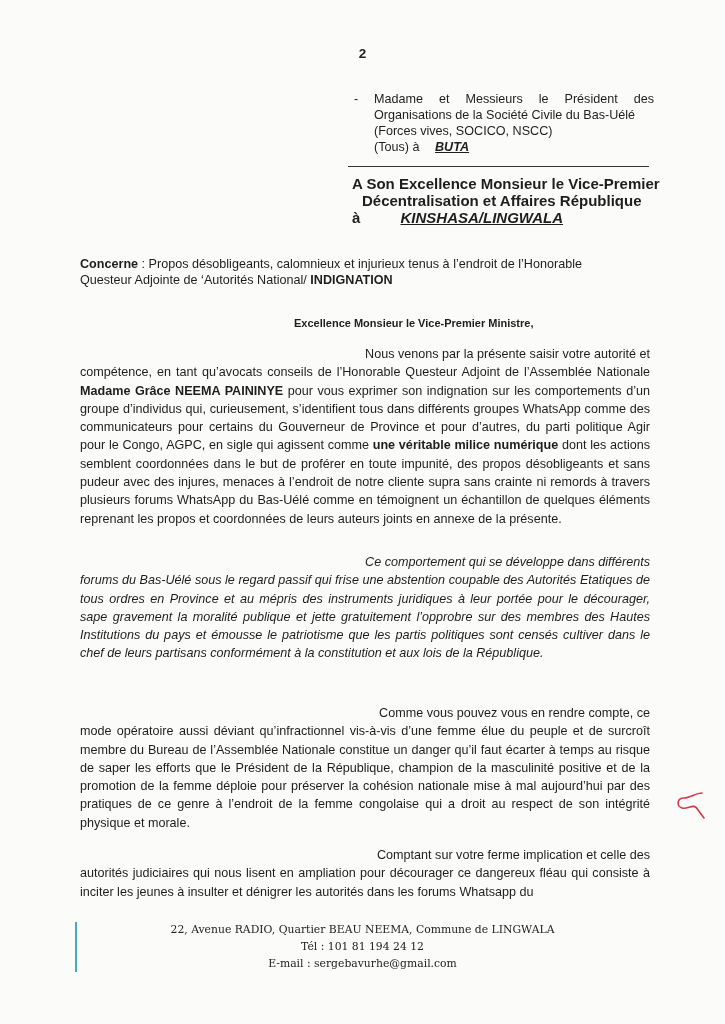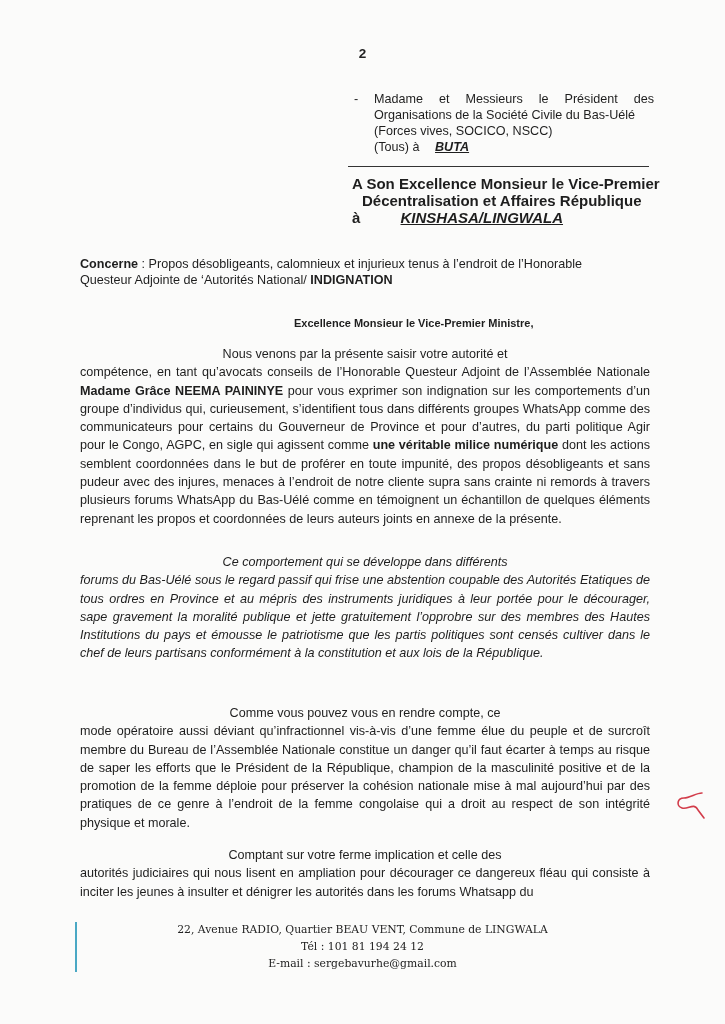--- a/index.html
+++ b/index.html
@@ -17,21 +17,21 @@
   .recipient-block .lines { margin-left: 20px; }
   .justify-line { text-align: justify; text-align-last: justify; }
   .u { }
   .bi { font-weight: bold; font-style: italic; text-decoration: underline; margin-left: 12px; }
   .separator { position: absolute; left: 348px; top: 166px; width: 301px; border-top: 1.4px solid #333; }
   .addressee-block { position: absolute; left: 352px; top: 175px; width: 330px; font-size: 15px; line-height: 17px; font-weight: bold; }
   .addressee-block .indent { padding-left: 10px; }
   .subject { position: absolute; left: 80px; top: 256px; width: 590px; font-size: 12.6px; line-height: 16px; }
   .salutation { position: absolute; left: 294px; top: 317px; font-size: 11px; font-weight: bold; }
   .para { position: absolute; left: 80px; width: 570px; font-size: 12.6px; line-height: 18.3px; text-align: justify; }
-  .para .first { display: block; text-align: center; }
+  .para .first { display: block; text-align: right; }
   .b { font-weight: bold; }
   .p1 { top: 345px; }
   .p2 { top: 553px; font-style: italic; }
   .p3 { top: 704px; }
   .p4 { top: 846px; }
   .margin-mark { position: absolute; left: 672px; top: 784px; width: 40px; height: 40px; }
   .footer { position: absolute; left: 0; top: 921px; width: 725px; text-align: center; font-family: "DejaVu Serif", "Liberation Serif", serif; font-size: 10.8px; line-height: 17px; color: #222; }
   .footer-bar { position: absolute; left: 75px; top: 922px; width: 2px; height: 50px; background: #4aa8c4; }
 </style>
 </head>
@@ -81,17 +81,17 @@
   <div class="para p4">
     <span class="first">Comptant sur votre ferme implication et celle des</span><span>autorités judiciaires qui nous lisent en ampliation pour décourager ce dangereux fléau qui consiste à inciter les jeunes à insulter et dénigrer les autorités dans les forums Whatsapp du</span>
   </div>
 
   <svg class="margin-mark" viewBox="0 0 40 40">
     <path d="M30 9 C 24 9, 18 14, 12 14 C 5 14, 4 22, 10 24 C 16 26, 22 18, 26 26 L 32 34" fill="none" stroke="#d23c4a" stroke-width="1.6" stroke-linecap="round"></path>
   </svg>
 
   <div class="footer-bar"></div>
   <div class="footer">
-    <div>22, Avenue RADIO, Quartier BEAU VENT, Commune de LINGWALA</div>
+    <div>22, Avenue RADIO, Quartier BEAU NEEMA, Commune de LINGWALA</div>
     <div>Tél : 101 81 194 24 12</div>
     <div>E-mail : sergebavurhe@gmail.com</div>
   </div>
 </div>
 
 </body></html>

